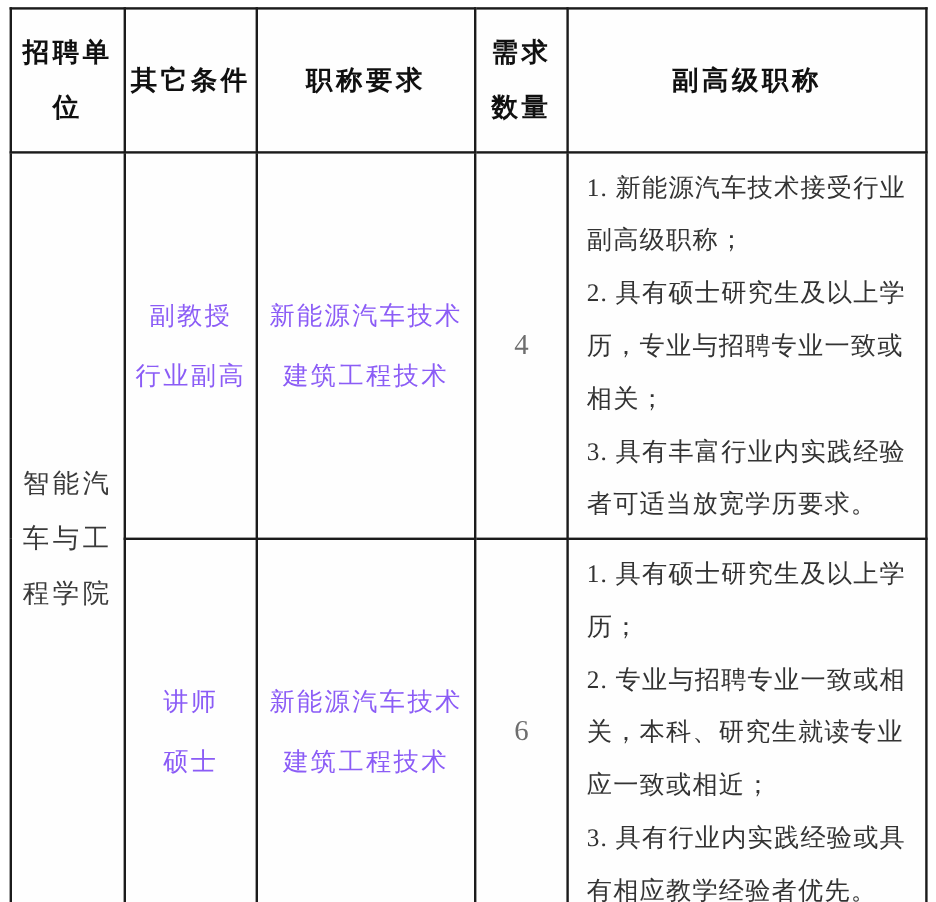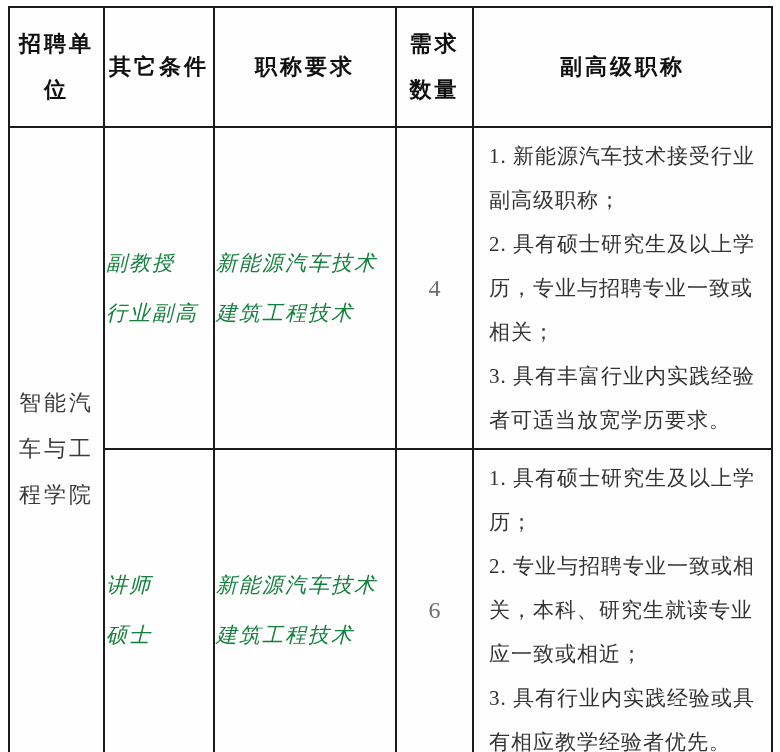--- a/index.html
+++ b/index.html
@@ -47,23 +47,23 @@
   td.unit-cell {
     font-size: 22px;
     line-height: 46px;
     text-align: center;
     color: #3a3a3a;
     letter-spacing: 3px;
   }
   td.center-cell {
     font-size: 21px;
     line-height: 50px;
-    color: #15803d;
+    text-align: center;
+    color: #8b5cf6;
     letter-spacing: 2px;
-    font-style: italic;
   }
   td.count-cell {
     font-size: 24px;
     text-align: center;
     color: #6e6e6e;
     font-family: "Liberation Serif", "DejaVu Serif", serif;
   }
   td.cond-cell {
     font-size: 21px;
     line-height: 44px;

